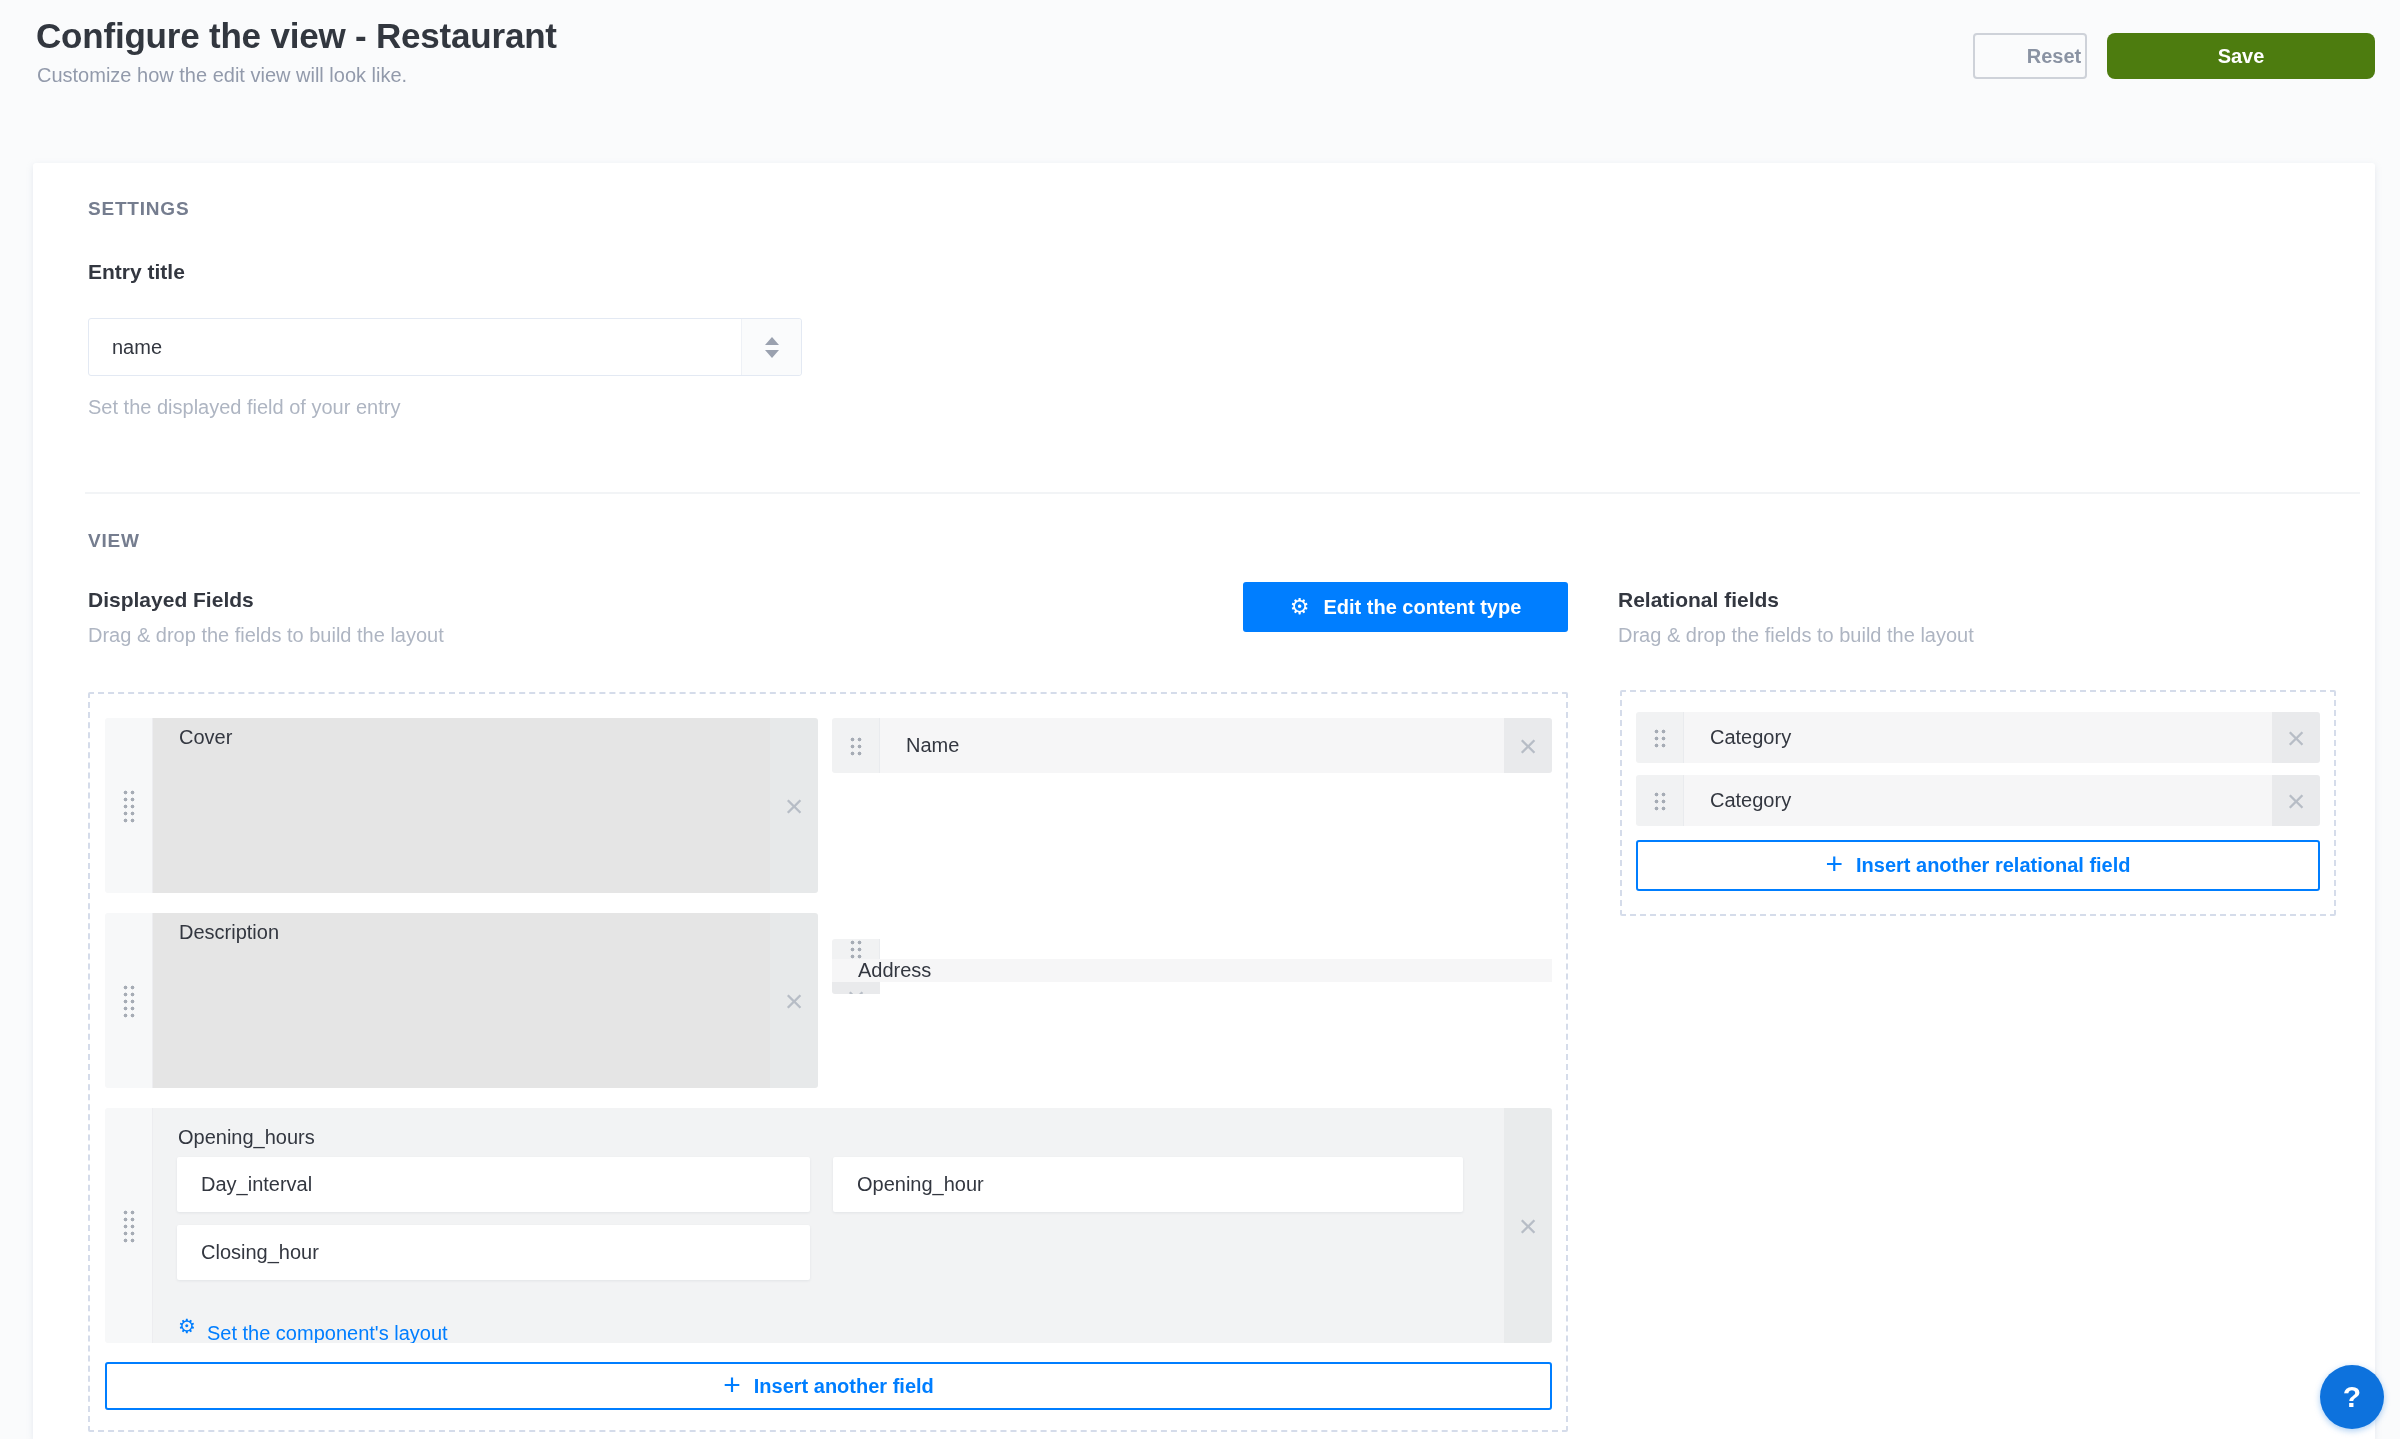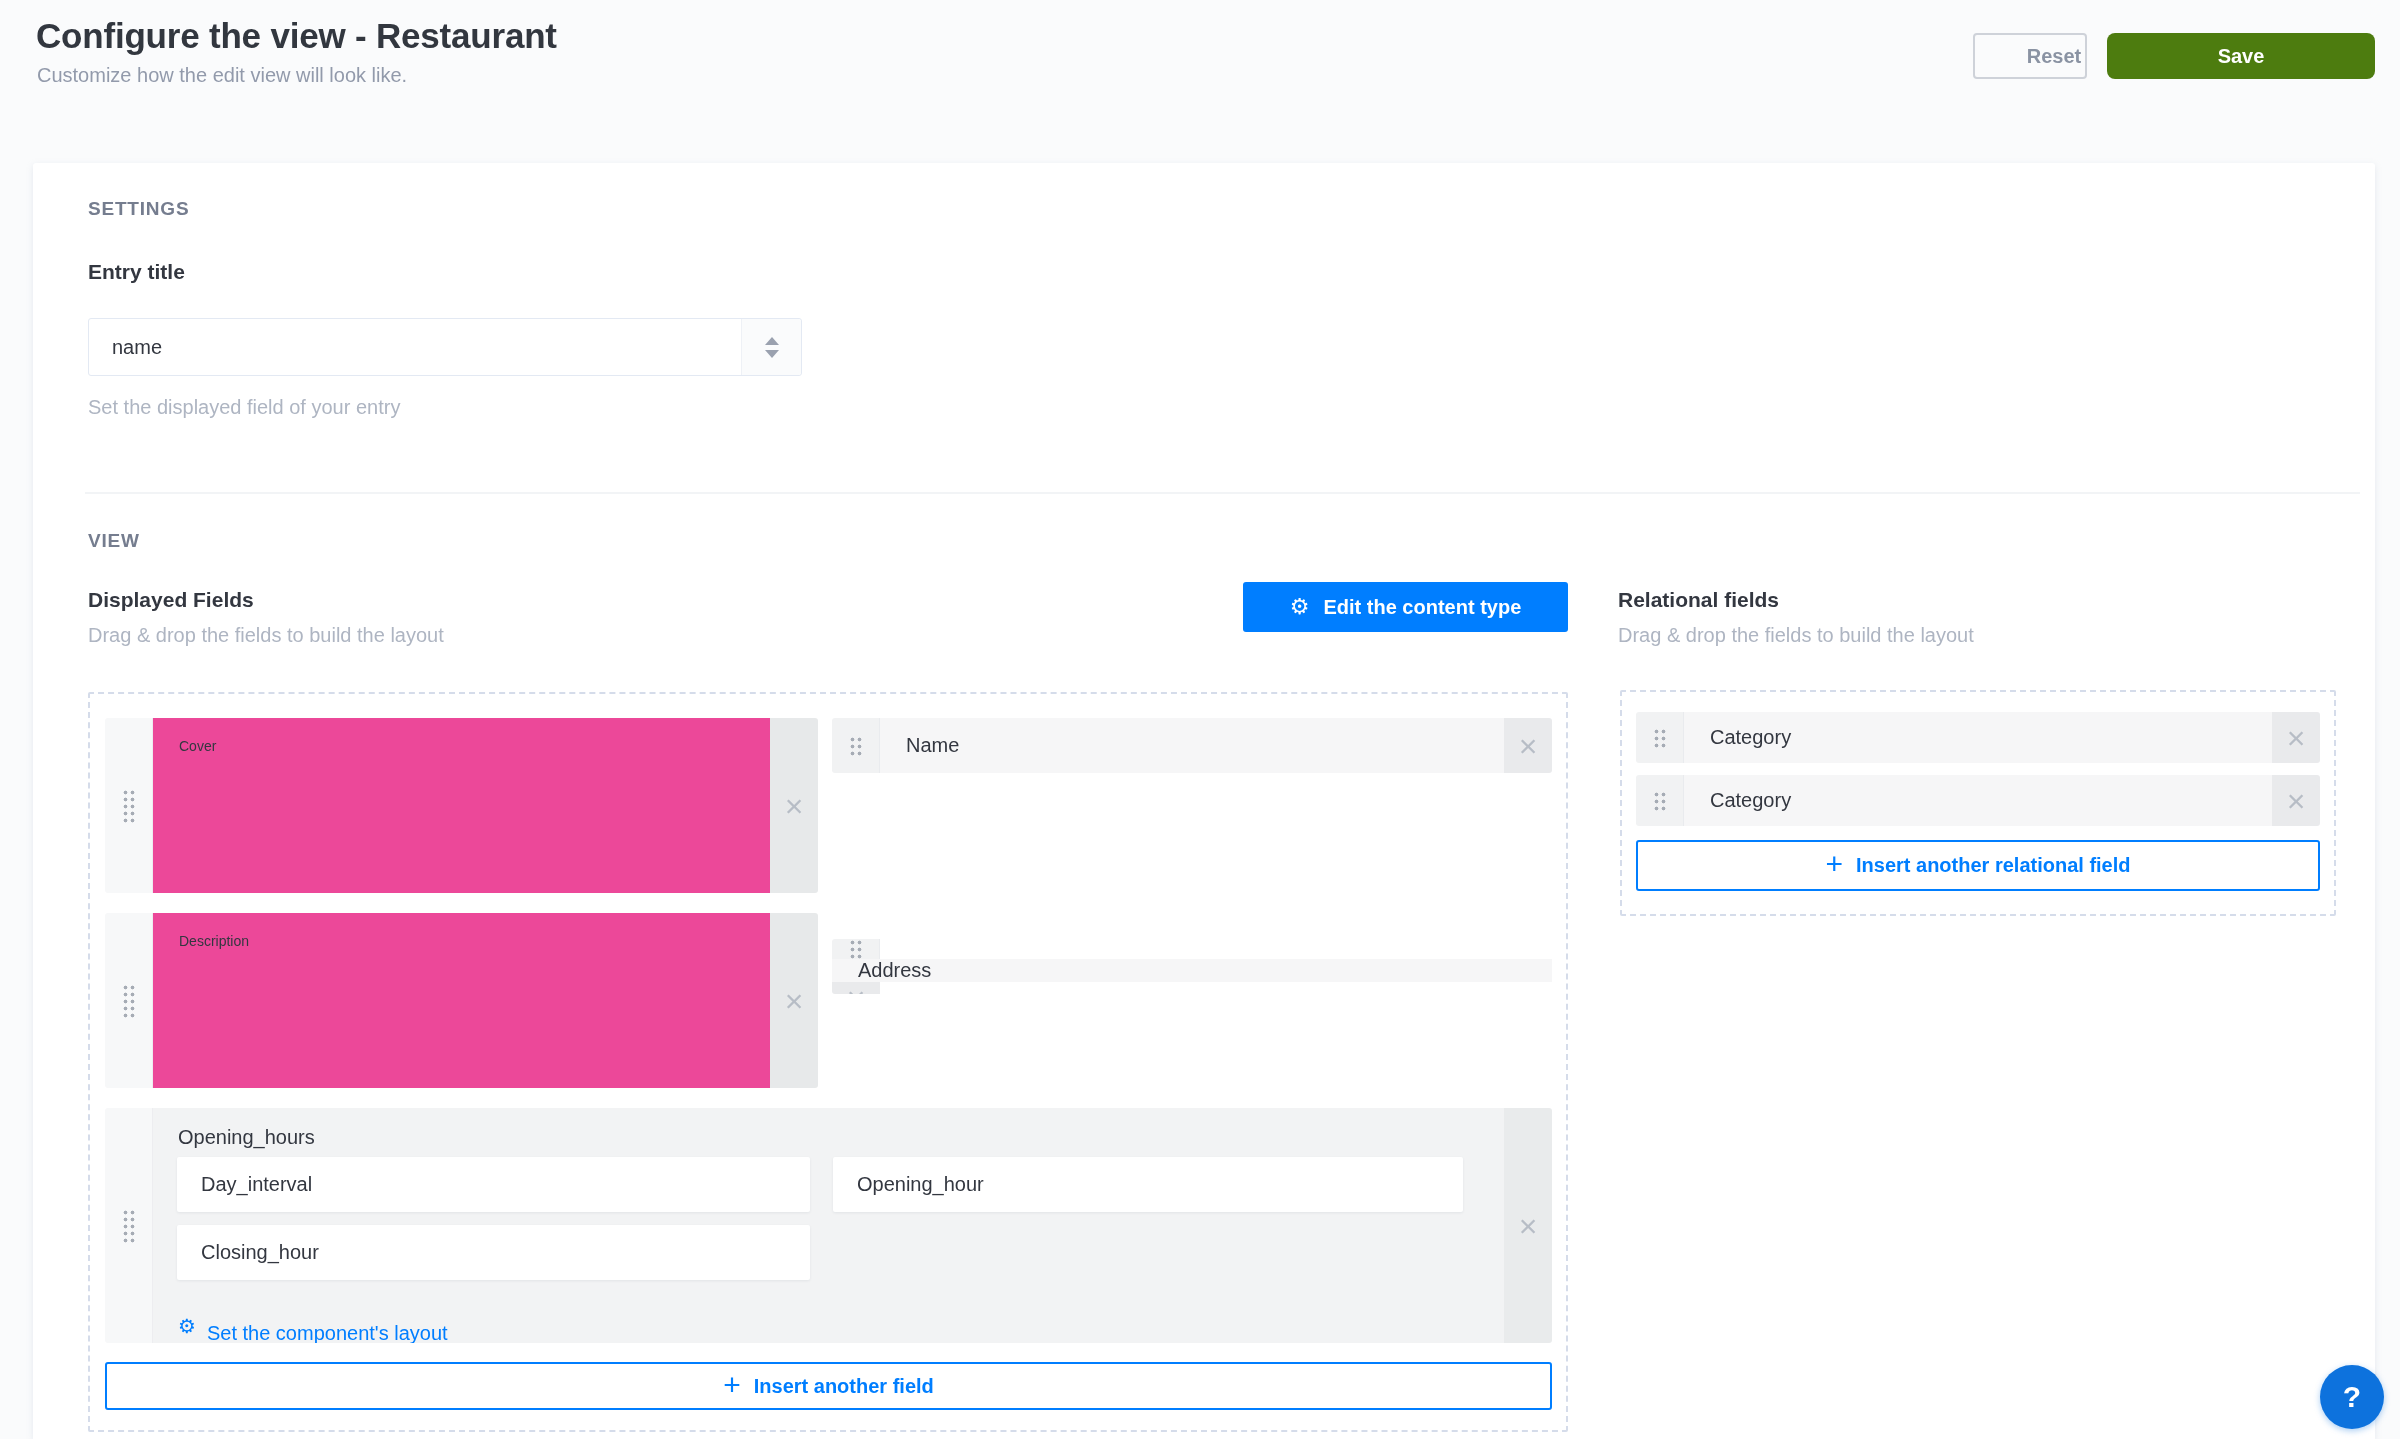--- a/index.html
+++ b/index.html
@@ -46,21 +46,21 @@
 
   
   .field-row { position:absolute; display:flex; border-radius:3px; overflow:hidden; cursor:grab; }
   .fr-handle { width:48px; background:#f1f2f3; border-right:1px solid #e9ebee; display:flex; align-items:center; justify-content:center; }
   .fr-label { flex:1; background:#f6f6f7; display:flex; align-items:center; padding-left:26px; font-size:20px; color:#333740; }
   .fr-close { width:48px; background:#e9eaec; display:flex; align-items:center; justify-content:center; }
 
   
   .field-tall { position:absolute; display:flex; border-radius:3px; overflow:hidden; cursor:grab; }
   .ft-handle { width:48px; background:#f7f8f9; border-right:1px solid #ededf0; display:flex; align-items:center; justify-content:center; }
-  .ft-body { flex:1; background:#ec4899; padding:20px 0 0 26px; font-size:14px; color:#333740; }
+  .ft-body { flex:1; background:#e5e5e5; padding:8px 0 0 26px; font-size:20px; color:#333740; }
   .ft-close { width:48px; background:#e7e9ea; display:flex; align-items:center; justify-content:center; }
 
   .close-x { font-size:32px; font-weight:300; color:#b7bdc6; line-height:1; cursor:pointer; }
 
   .dots { background-image:radial-gradient(circle, #a6acb5 1.8px, transparent 2.1px); background-size:7px 7px; background-position:0 0; }
   .dots-sm { width:13px; height:20px; }
   .dots-lg { width:13px; height:34px; }
 
   
   .component-box { position:absolute; left:105px; top:1108px; width:1447px; height:235px; display:flex; border-radius:3px; overflow:hidden; cursor:grab; }

